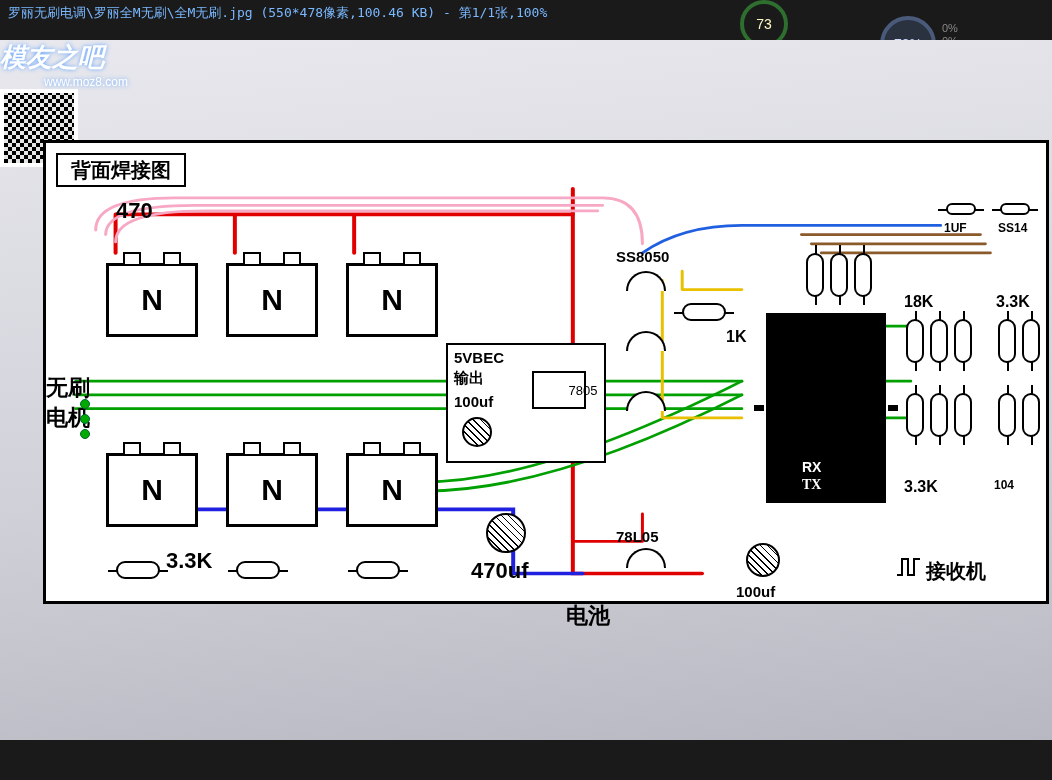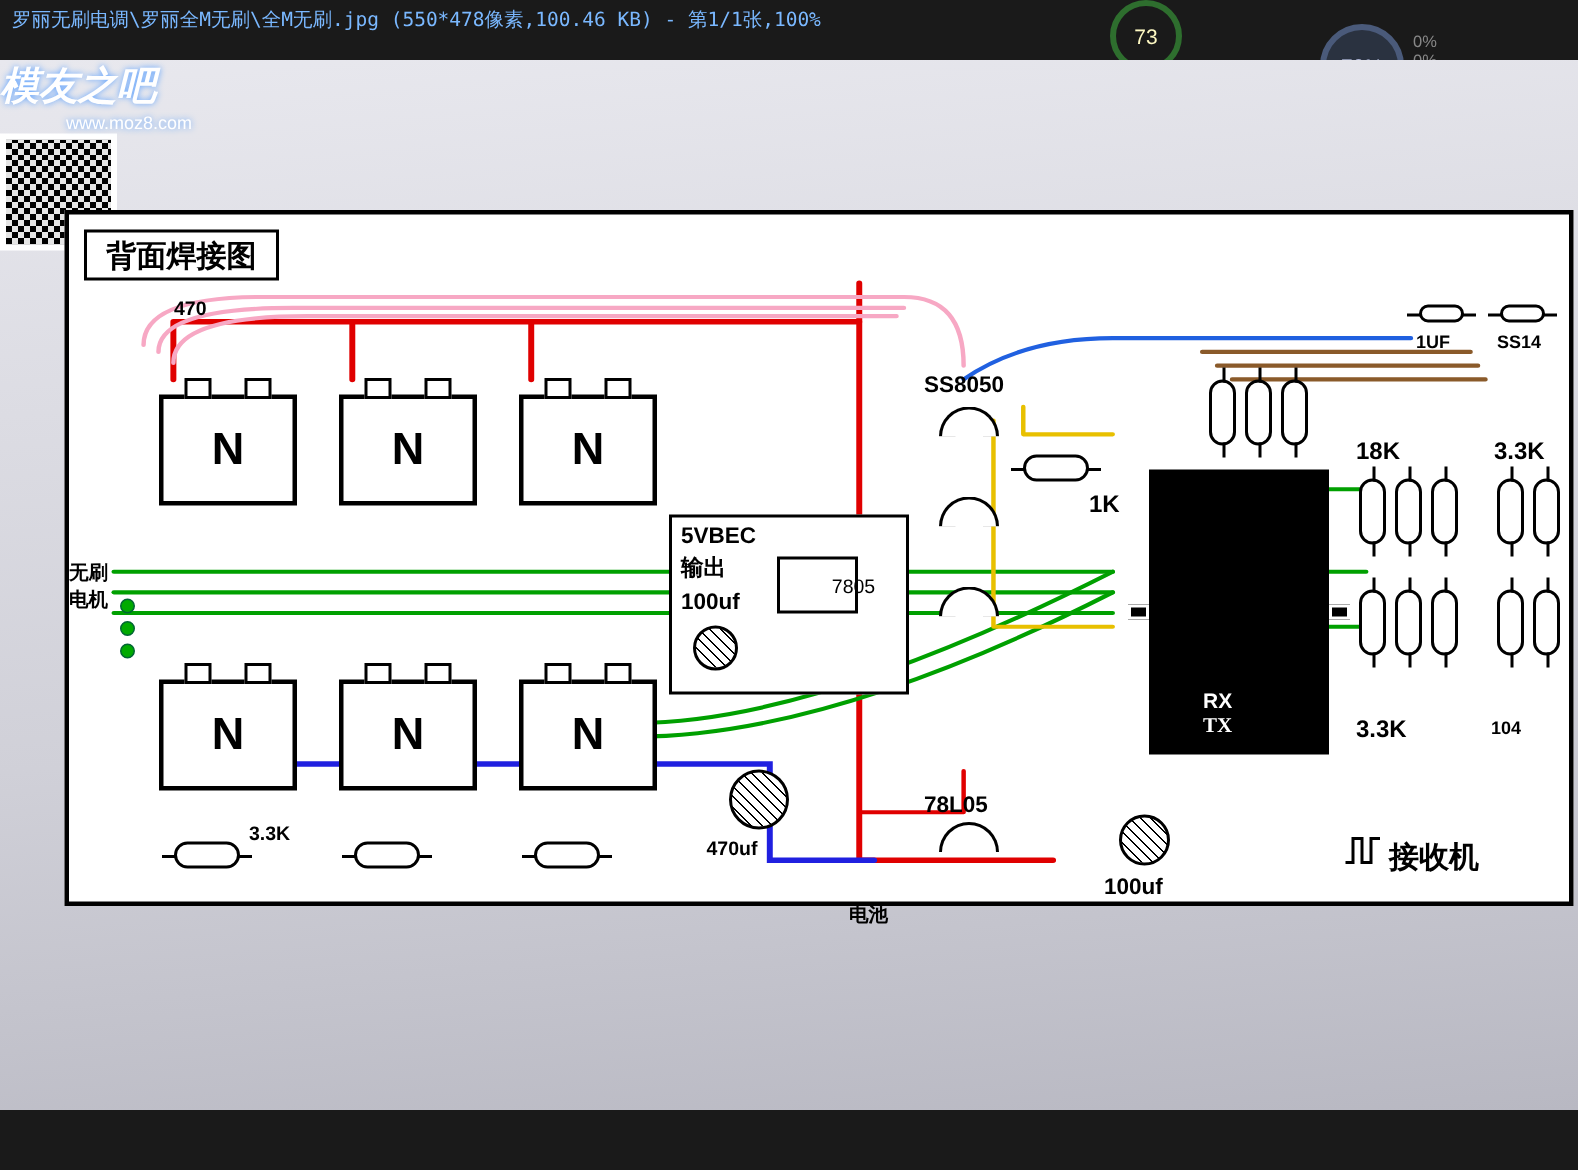--- a/index.html
+++ b/index.html
@@ -58,21 +58,21 @@
     border: 2px solid #000;
     background: #fff;
     color:#000;
     font-weight: 700;
     display:flex; align-items:center; justify-content:center;
   }
   .title-box {
     top: 10px; left: 10px; width: 130px; height: 34px;
     font-size: 20px;
   }
-  .lbl { color:#000; font-size:13px; font-weight:600; }
+  .lbl { color:#000; font-size:22px; font-weight:600; }
   
   .nbox {
     width: 92px; height: 74px;
     border: 3px solid #000;
     background:#fff;
     color:#000; font-size:30px; font-weight:700;
     display:flex;align-items:center;justify-content:center;
   }
   .nbox:after, .nbox:before {
     content:""; position:absolute; width:14px; height:10px;
@@ -207,21 +207,21 @@
     <div class="nbox" style="top:310px;left:300px;">N</div>
 
     <div class="res" style="top:418px;left:70px;"></div>
     <div class="res" style="top:418px;left:190px;"></div>
     <div class="res" style="top:418px;left:310px;"></div>
 
     <div class="regbox" style="top:200px;left:400px;">
       <span class="lbl" style="top:4px;left:6px;font-size:15px;">5VBEC</span>
       <span class="lbl" style="top:24px;left:6px;font-size:15px;font-family:Liberation Mono, monospace;">输出</span>
       <span class="lbl" style="top:48px;left:6px;font-size:15px;">100uf</span>
-      <div class="regchip" style="top:26px;left:70px;padding-left:48px;">7805</div>
+      <div class="regchip" style="top:26px;left:84px;padding-left:48px;">7805</div>
       <div class="ecap" style="top:72px;left:14px;width:30px;height:30px;"></div>
     </div>
 
     <div class="ecap" style="top:370px;left:440px;"></div>
 
     <span class="lbl" style="top:105px;left:570px;font-size:15px;">SS8050</span>
     <div class="hc" style="top:128px;left:580px;"></div>
     <div class="hc" style="top:188px;left:580px;"></div>
     <div class="hc" style="top:248px;left:580px;"></div>
     <div class="res" style="top:160px;left:636px;"></div>

